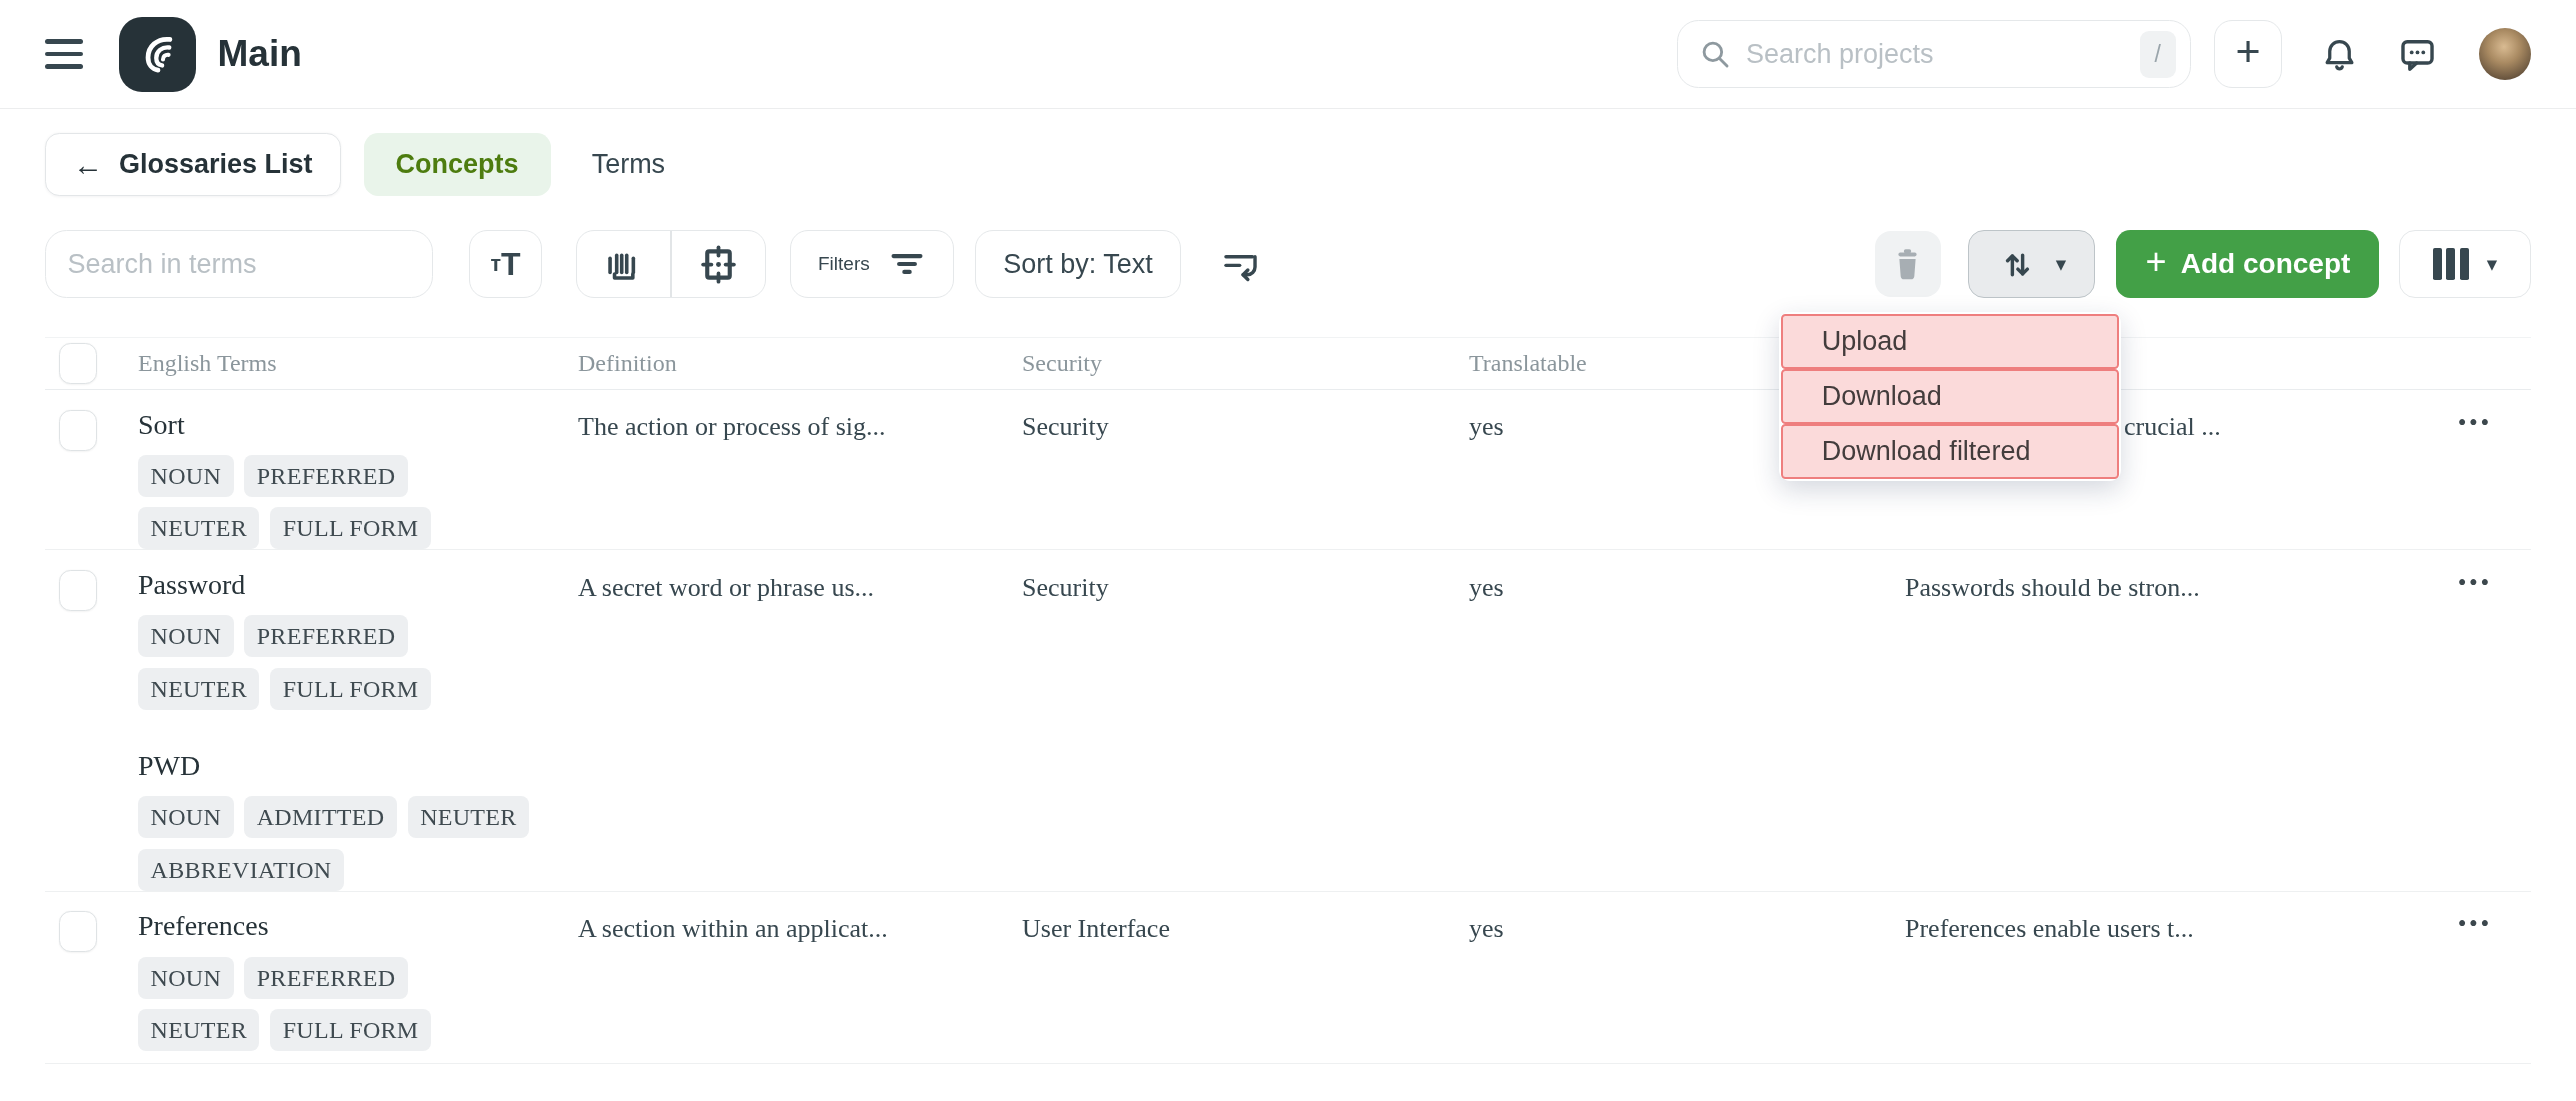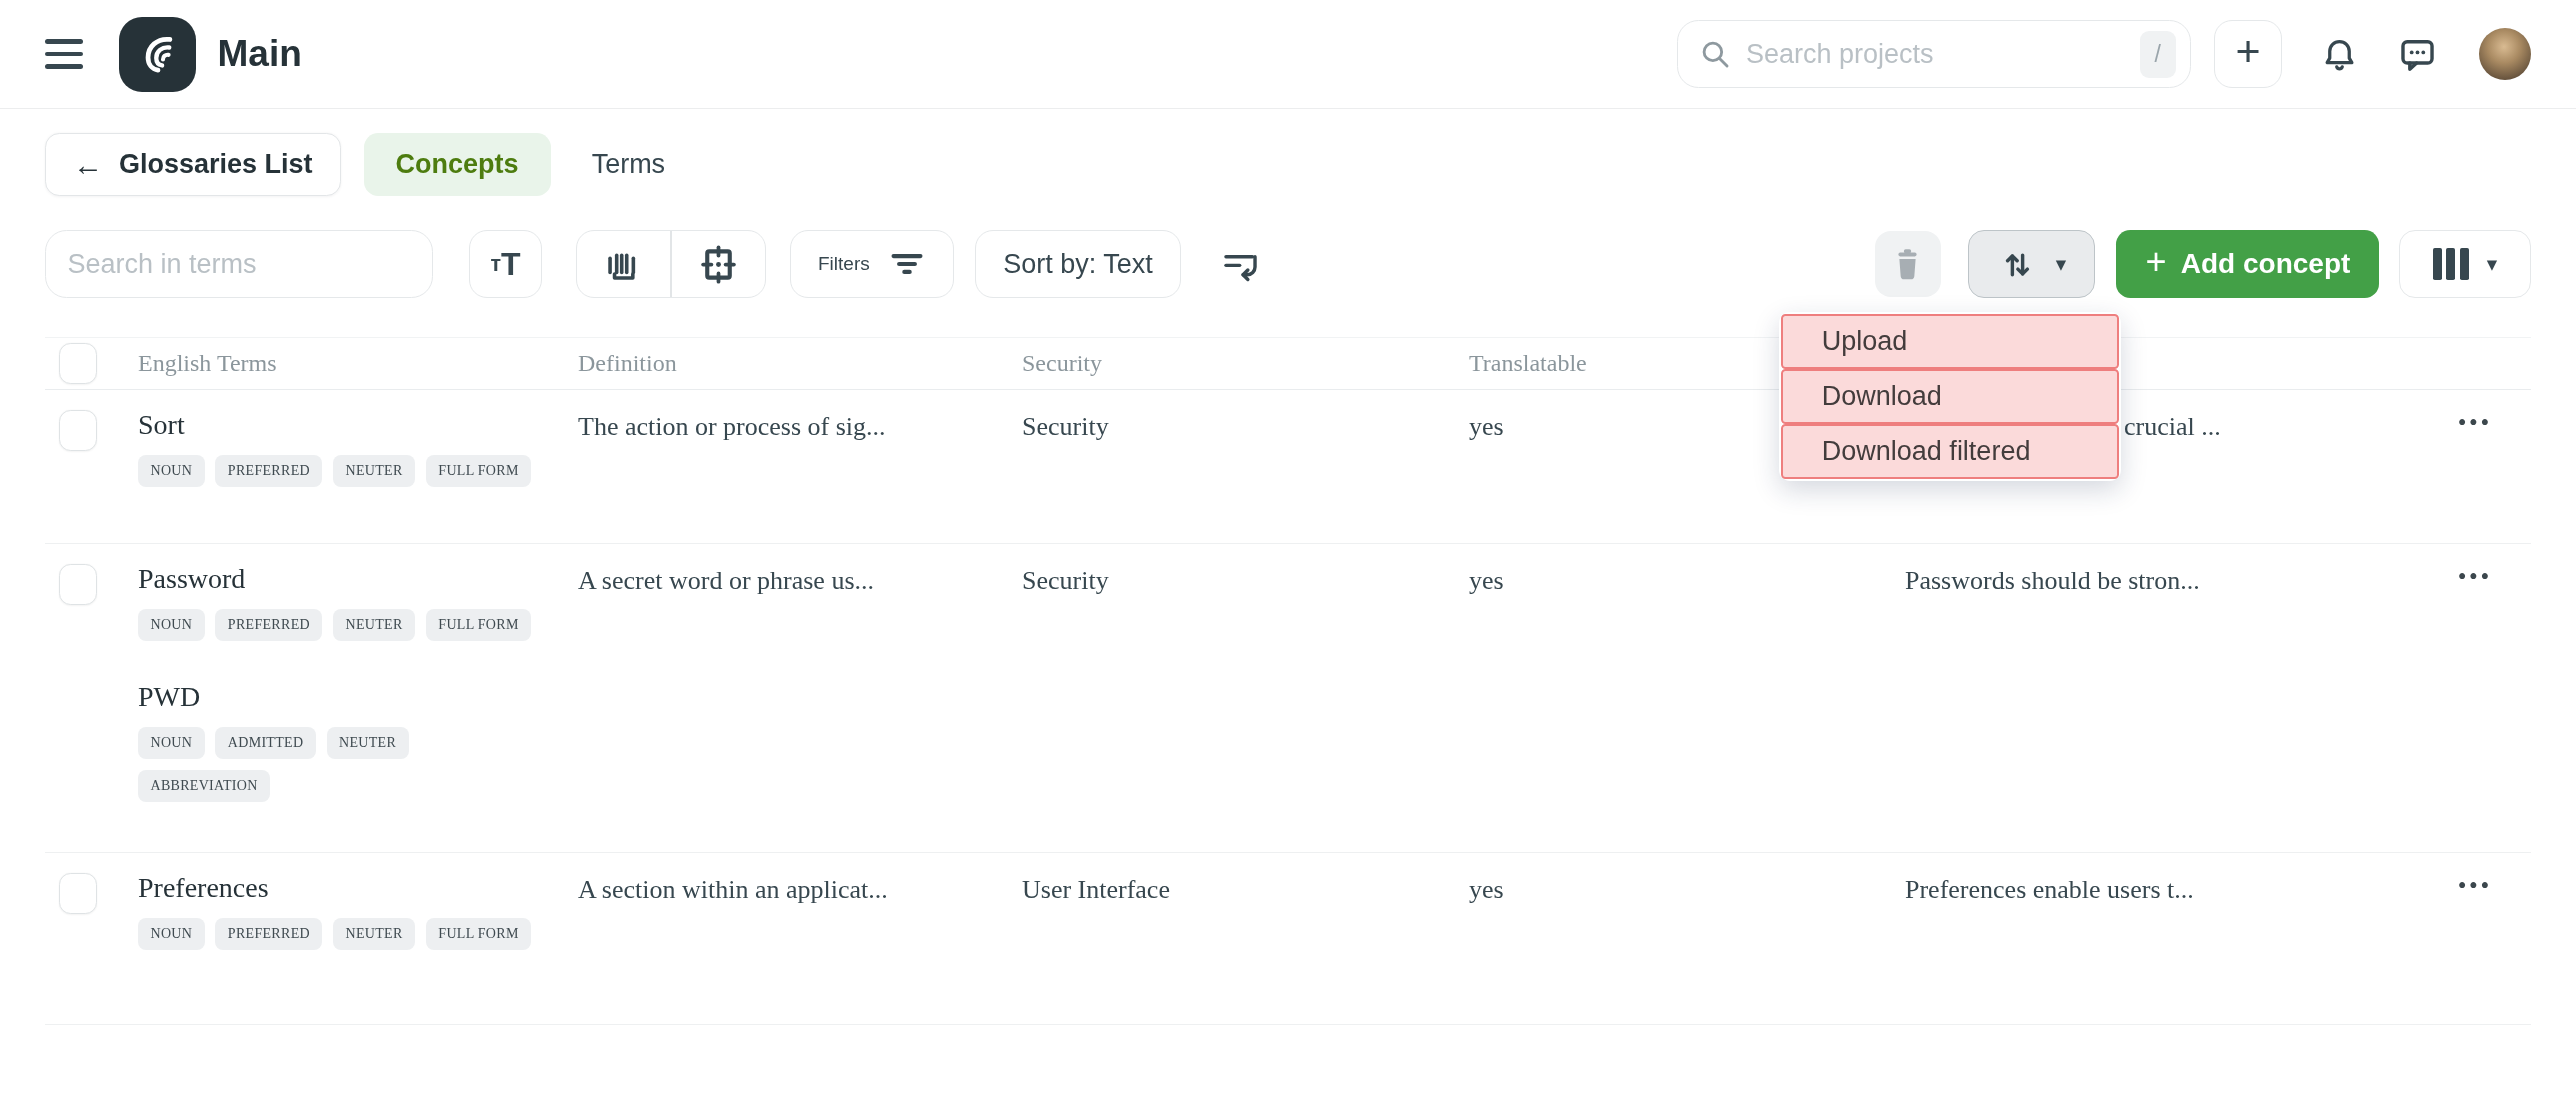--- a/index.html
+++ b/index.html
@@ -161,21 +161,21 @@
   .checkbox {
     display: block; width: 38px; height: 41px;
     background: #fff; border: 1.8px solid #dfe3e5; border-radius: 11.6px;
     box-shadow: 0 0.9px 1.8px rgba(0,0,0,.05);
   }
   .thead .checkbox { margin-top: 0; }
   .term-name { font-size: 28px; font-weight: 500; color: #263238; line-height: 1.1; }
   .badges { display: flex; flex-wrap: wrap; gap: 10.7px; margin-top: 14.3px; max-width: 394px; }
   .badge {
     background: #edeff1; color: #3f4a50;
-    font-size: 14px; font-weight: 500; letter-spacing: 0.3px;
+    font-size: 24px; font-weight: 500; letter-spacing: 0.3px;
     padding: 9px 12.5px; border-radius: 8px; line-height: 1;
     white-space: nowrap;
   }
   .term-block + .term-block { margin-top: 41px; }
   .note-clipped { padding-left: 219px; }
   .dots { font-size: 25px; letter-spacing: 2.7px; color: #3c474d; line-height: 1; }
 
   svg .st { stroke: #37474f; stroke-width: 2; fill: none; stroke-linecap: round; stroke-linejoin: round; }
   svg .stg { stroke: #8e999f; stroke-width: 2; fill: none; stroke-linecap: round; }
 </style>

